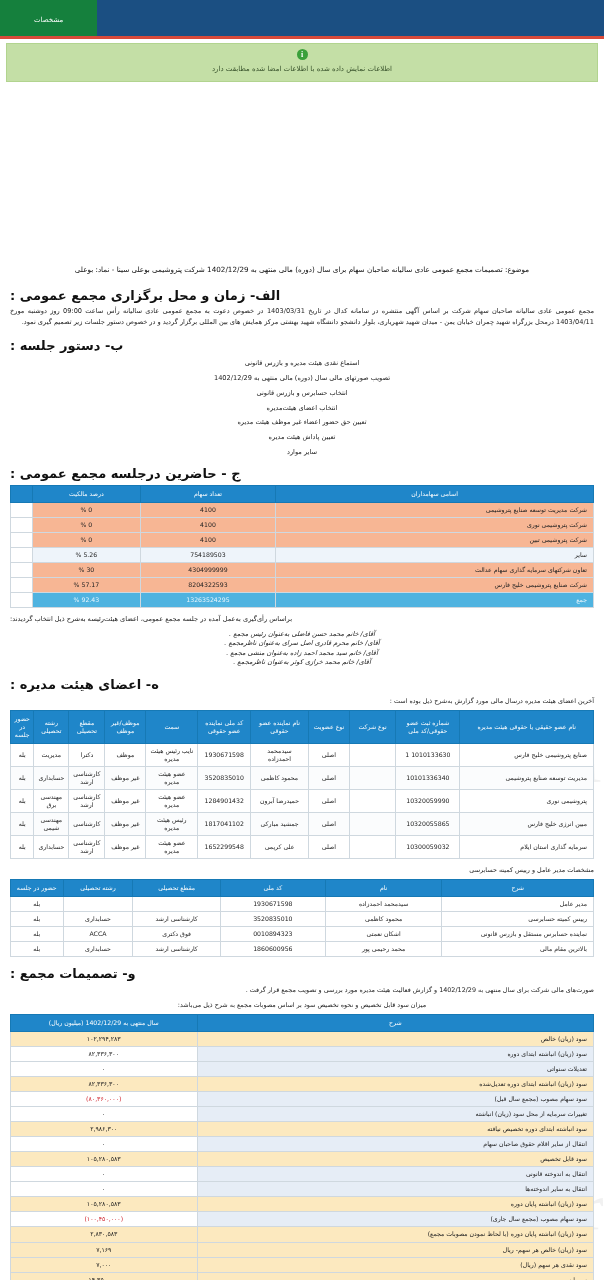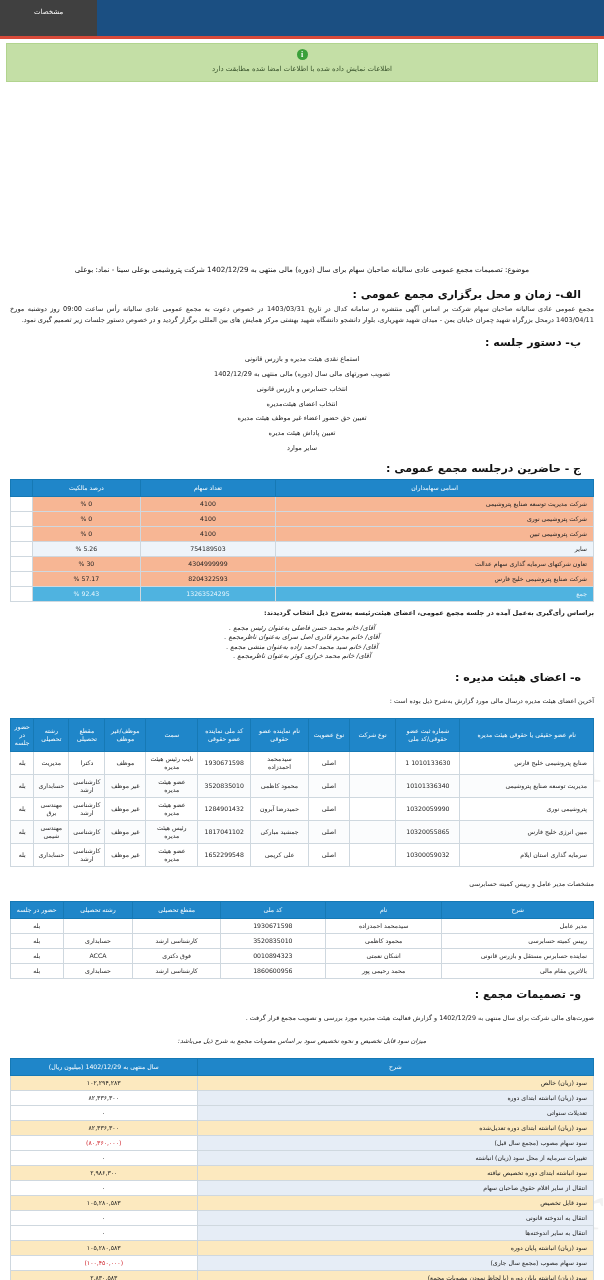--- a/index.html
+++ b/index.html
@@ -17,24 +17,24 @@
     position: relative;
     display: flex;
     justify-content: flex-start;
     align-items: stretch;
   }
   .tab-strip {
     display: flex;
     margin-right: auto;
   }
   .tab {
-    background: #404040;
+    background: #15803d;
     color: #ffffff;
     font-size: 7px;
-    padding: 8px 34px 0 34px;
+    padding: 16px 34px 0 34px;
     display: flex;
     align-items: flex-start;
     justify-content: flex-start;
     letter-spacing: .2px;
   }
   .redline { height: 3px; background: #d94a3a; }
 
   
   .banner {
     background: #c4dfa6;
@@ -82,45 +82,45 @@
 
   .subject {
     font-size: 7.2px;
     font-weight: normal;
     text-align: center;
     color: #111;
     margin: 10px 0 12px 0;
     line-height: 1.5;
   }
   .sec-title {
-    font-size: 11px;
+    font-size: 13px;
     font-weight: bold;
     color: #111;
-    margin: 9px 13px 3px 0;
-    text-align: right;
+    margin: 9px 0 3px 0;
+    text-align: left;
   }
   .para {
     font-size: 6.6px;
     color: #222;
     text-align: justify;
     line-height: 1.75;
     margin: 0 0 3px 0;
   }
-  .para.center { text-align: right; font-weight: bold; }
+  .para.center { text-align: left; }
   .agenda-line {
     font-size: 6.6px;
     color: #222;
     text-align: center;
     line-height: 1.35;
     margin: 6px 0;
   }
   .bullet-list { margin: 4px 0 4px 0; padding: 0; list-style: none; text-align: center; font-style: italic; }
   .bullet-list li { font-size: 6.6px; color: #222; line-height: 1.45; }
-  .note { font-size: 6.4px; color: #222; margin: 12px 0; text-align: right; line-height: 1.6; }
-  .note.center { text-align: center; font-style: italic; }
+  .note { font-size: 6.4px; color: #222; margin: 4px 0; text-align: right; line-height: 1.6; }
+  .note.center { text-align: center; }
 
   
   table {
     width: 100%;
     border-collapse: collapse;
     font-size: 6.2px;
     margin: 4px 0 6px 0;
     background: #fff;
   }
   thead th {

